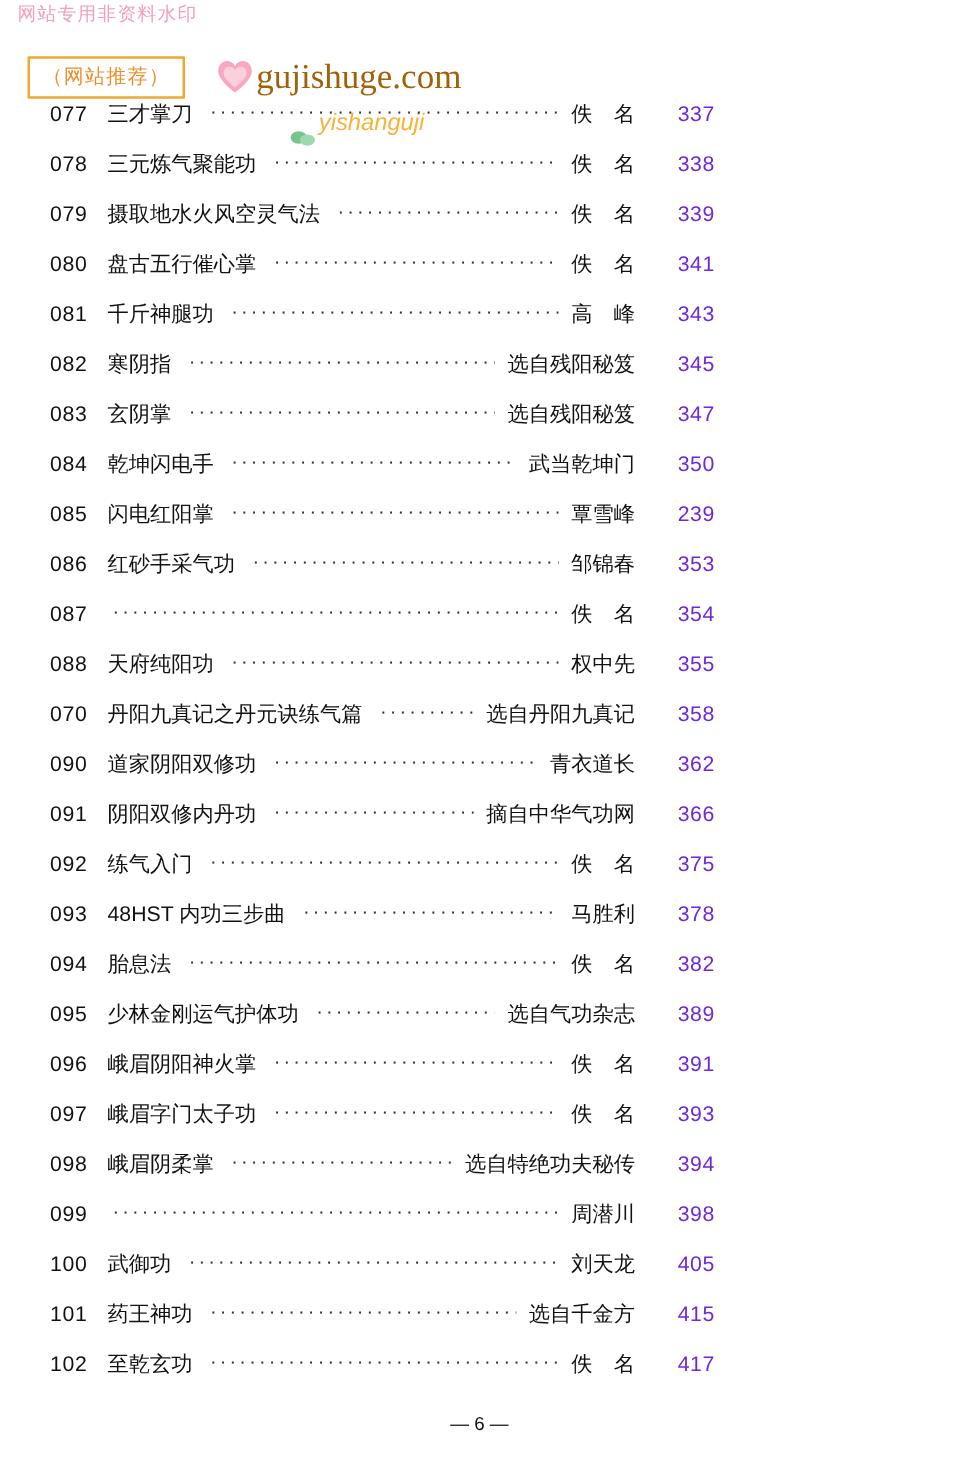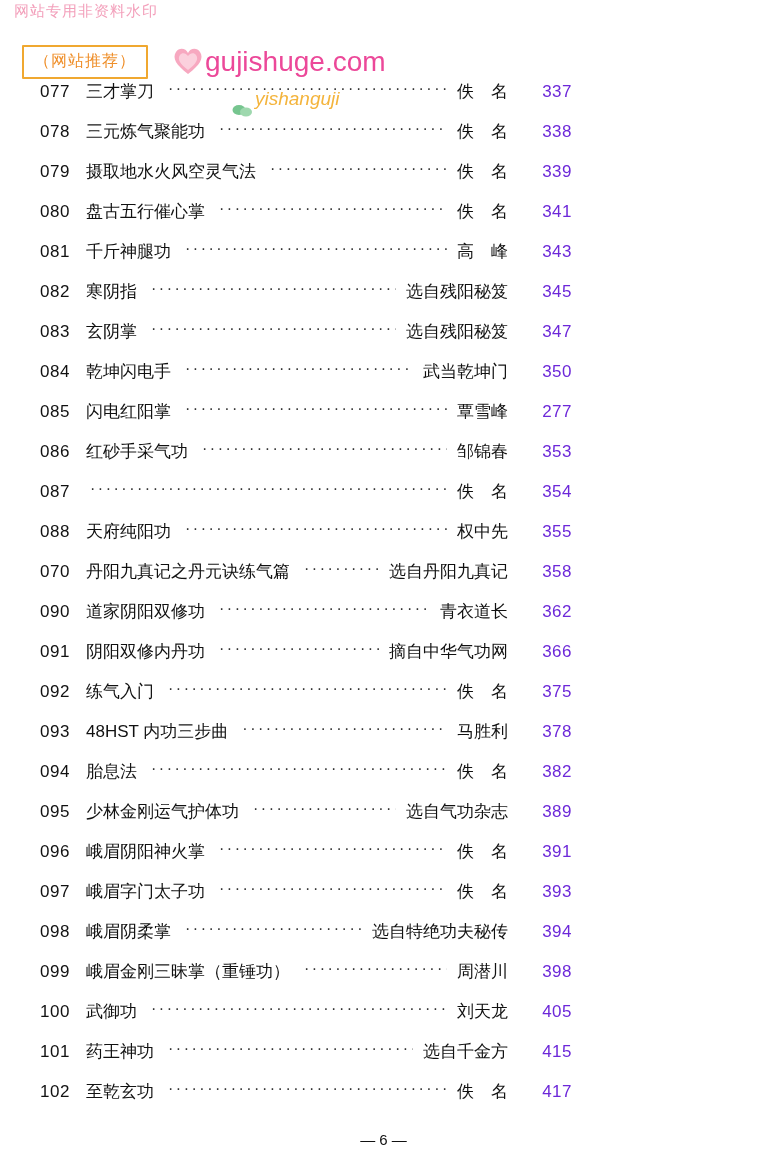--- a/index.html
+++ b/index.html
@@ -44,22 +44,22 @@
     top: 40px;
     left: 168px;
     width: 40px;
     height: 40px;
   }
   .wm-site {
     position: absolute;
     top: 46px;
     left: 205px;
     font-size: 28px;
-    color: #ec4899;
-    font-family: Liberation Sans, sans-serif;
+    color: #a16207;
+    font-family: Liberation Serif, serif;
     white-space: nowrap;
   }
   .wm-sub {
     position: absolute;
     top: 88px;
     left: 255px;
     font-size: 19px;
     color: #f4b43c;
     font-style: italic;
     white-space: nowrap;
@@ -227,21 +227,21 @@
     <span class="dots">··························································································</span>
     <span class="author">武当乾坤门</span>
     <span class="page">350</span>
   </div>
 
   <div class="row">
     <span class="num">085</span>
     <span class="title">闪电红阳掌</span>
     <span class="dots">··························································································</span>
     <span class="author">覃雪峰</span>
-    <span class="page">277</span>
+    <span class="page">239</span>
   </div>
 
   <div class="row">
     <span class="num">086</span>
     <span class="title">红砂手采气功</span>
     <span class="dots">··························································································</span>
     <span class="author">邹锦春</span>
     <span class="page">353</span>
   </div>
 
@@ -335,21 +335,20 @@
   <div class="row">
     <span class="num">098</span>
     <span class="title">峨眉阴柔掌</span>
     <span class="dots">··························································································</span>
     <span class="author">选自特绝功夫秘传</span>
     <span class="page">394</span>
   </div>
 
   <div class="row">
     <span class="num">099</span>
-    <span class="title">峨眉金刚三昧掌（重锤功）</span>
     <span class="dots">··························································································</span>
     <span class="author">周潜川</span>
     <span class="page">398</span>
   </div>
 
   <div class="row">
     <span class="num">100</span>
     <span class="title">武御功</span>
     <span class="dots">··························································································</span>
     <span class="author">刘天龙</span>

